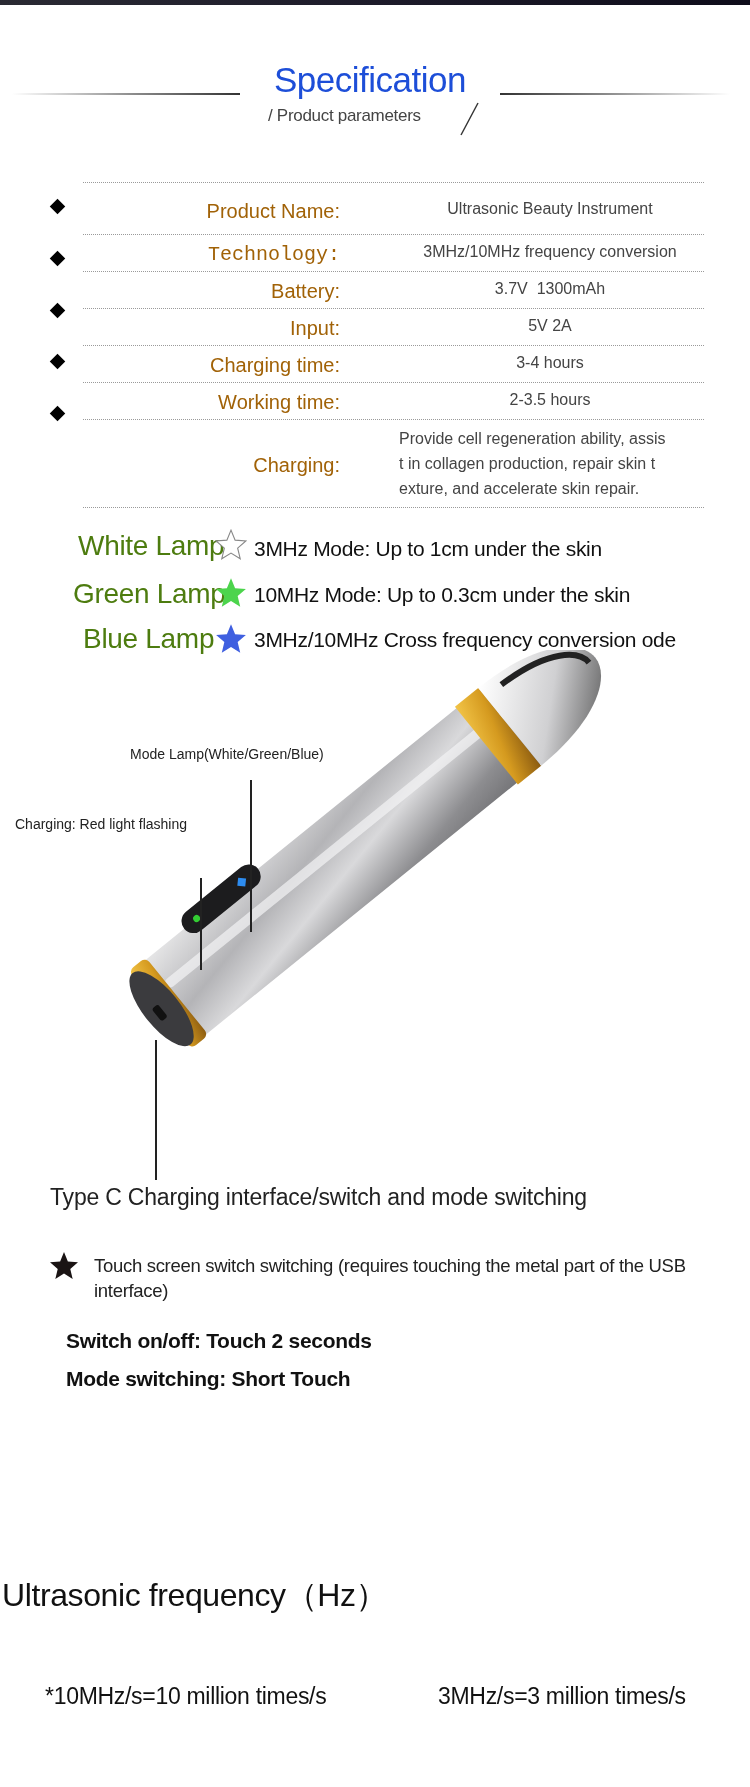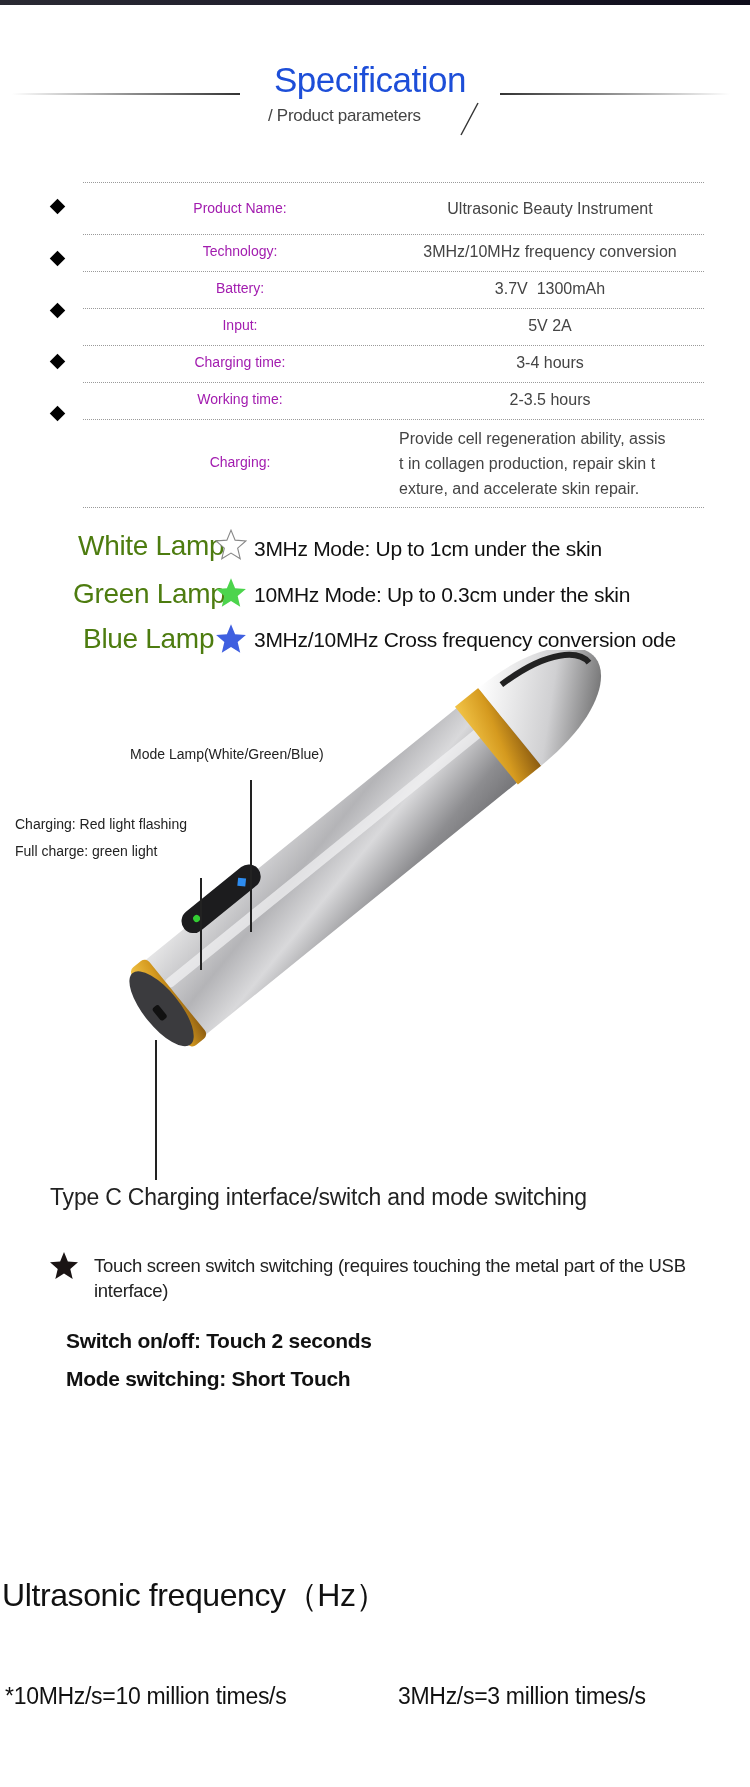--- a/index.html
+++ b/index.html
@@ -14,41 +14,41 @@
   .hline.left { left:12px; width:228px; background:linear-gradient(90deg,rgba(0,0,0,0) 0%,#888 55%,#333 100%); }
   .hline.right { left:500px; width:230px; background:linear-gradient(90deg,#333 0%,#888 45%,rgba(0,0,0,0) 100%); }
   .title { left:240px; top:60px; width:260px; text-align:center; font-size:35px; color:#1d4ed8;
            letter-spacing:-0.5px; font-family:"Liberation Sans", sans-serif; }
   .subtitle { left:268px; top:106px; width:200px; font-size:17px; color:#444; letter-spacing:-0.3px; }
   .slash-big { left:458px; top:102px; width:22px; height:34px; }
 
   
   .diamond { width:11px; height:11px; background:#000; transform:rotate(45deg); }
   .dotline { left:83px; width:621px; height:0; border-top:1px dotted #9a9a9a; }
-  .spec-label { left:140px; width:200px; text-align:center; font-size:14px; color:#a21caf; }
+  .spec-label { left:140px; width:200px; text-align:right; font-size:20px; color:#a16207; }
   .spec-value { left:395px; width:310px; text-align:center; font-size:16px; color:#444; }
   .spec-value.multi { text-align:left; line-height:25px; left:399px; width:305px; }
 
   
   .lamp-name { font-size:28px; color:#4d7c0f; letter-spacing:-0.3px; }
   .lamp-desc { font-size:21px; color:#111; letter-spacing:-0.3px; }
   .lamp-star { width:34px; height:34px; }
 
   
   .product { left:100px; top:650px; width:580px; height:480px; }
   .callout { font-size:14px; color:#222; line-height:27px; }
   .pointer { background:#222; width:2px; }
 
   .typec-label { left:50px; top:1184px; font-size:23px; color:#222; letter-spacing:-0.2px; }
   .touch-star { left:48px; top:1250px; width:32px; height:32px; }
   .touch-text { left:94px; top:1253px; width:650px; font-size:18.5px; color:#222; line-height:25px; letter-spacing:-0.3px; }
   .bold-line { left:66px; font-size:21px; font-weight:bold; color:#111; letter-spacing:-0.3px; }
 
   .freq-title { left:2px; top:1574px; font-size:32px; color:#111; letter-spacing:-0.4px; }
-  .freq-note { top:1683px; font-size:23px; color:#111; letter-spacing:-0.3px; }
+  .freq-note { top:1683px; font-size:23px; color:#111; letter-spacing:-0.3px;margin-left:40px; }
 </style>
 </head>
 <body>
 
 <div class="abs topbar"></div>
 
 <div class="abs hline left"></div>
 <div class="abs hline right"></div>
 <div class="abs title">Specification</div>
 <div class="abs subtitle">/ Product parameters</div>
@@ -68,21 +68,21 @@
   <div class="abs dotline" style="top:271px;"></div>
   <div class="abs dotline" style="top:308px;"></div>
   <div class="abs dotline" style="top:345px;"></div>
   <div class="abs dotline" style="top:382px;"></div>
   <div class="abs dotline" style="top:419px;"></div>
   <div class="abs dotline" style="top:507px;"></div>
 
   <div class="abs spec-label" style="top:200px;">Product Name:</div>
   <div class="abs spec-value" style="top:200px;">Ultrasonic Beauty Instrument</div>
 
-  <div class="abs spec-label" style="top:243px;">Technology:</div>
+  <div class="abs spec-label" style="top:243px;font-family:Liberation Mono, monospace;">Technology:</div>
   <div class="abs spec-value" style="top:243px;">3MHz/10MHz frequency conversion</div>
 
   <div class="abs spec-label" style="top:280px;">Battery:</div>
   <div class="abs spec-value" style="top:280px;white-space:pre;">3.7V  1300mAh</div>
 
   <div class="abs spec-label" style="top:317px;">Input:</div>
   <div class="abs spec-value" style="top:317px;">5V 2A</div>
 
   <div class="abs spec-label" style="top:354px;">Charging time:</div>
   <div class="abs spec-value" style="top:354px;">3-4 hours</div>
@@ -158,21 +158,20 @@
     <circle cx="86" cy="-48" r="3.5" fill="#33cc33"></circle>
     <rect x="140" y="-52" width="8" height="8" fill="#2d8cf0" transform="rotate(45 144 -48)"></rect>
   </g>
 </svg>
 
 <div class="abs callout" style="left:130px;top:741px;">Mode Lamp(White/Green/Blue)</div>
 <div class="abs pointer" style="left:250px;top:780px;height:152px;"></div>
 
 <div class="abs callout" style="left:15px;top:811px;">
   <div>Charging: Red light flashing</div>
-  <div>Full charge: green light</div>
 </div>
 <div class="abs pointer" style="left:200px;top:878px;height:92px;"></div>
 
 <div class="abs pointer" style="left:155px;top:1040px;height:140px;"></div>
 <div class="abs typec-label">Type C Charging interface/switch and mode switching</div>
 
 <svg class="abs touch-star" viewBox="0 0 24 24">
   <polygon points="12,1.5 14.9,8.6 22.5,9.2 16.7,14.2 18.5,21.7 12,17.7 5.5,21.7 7.3,14.2 1.5,9.2 9.1,8.6" fill="#1a1414"></polygon>
 </svg>
 <div class="abs touch-text">Touch screen switch switching (requires touching the metal part of the USB interface)</div>

